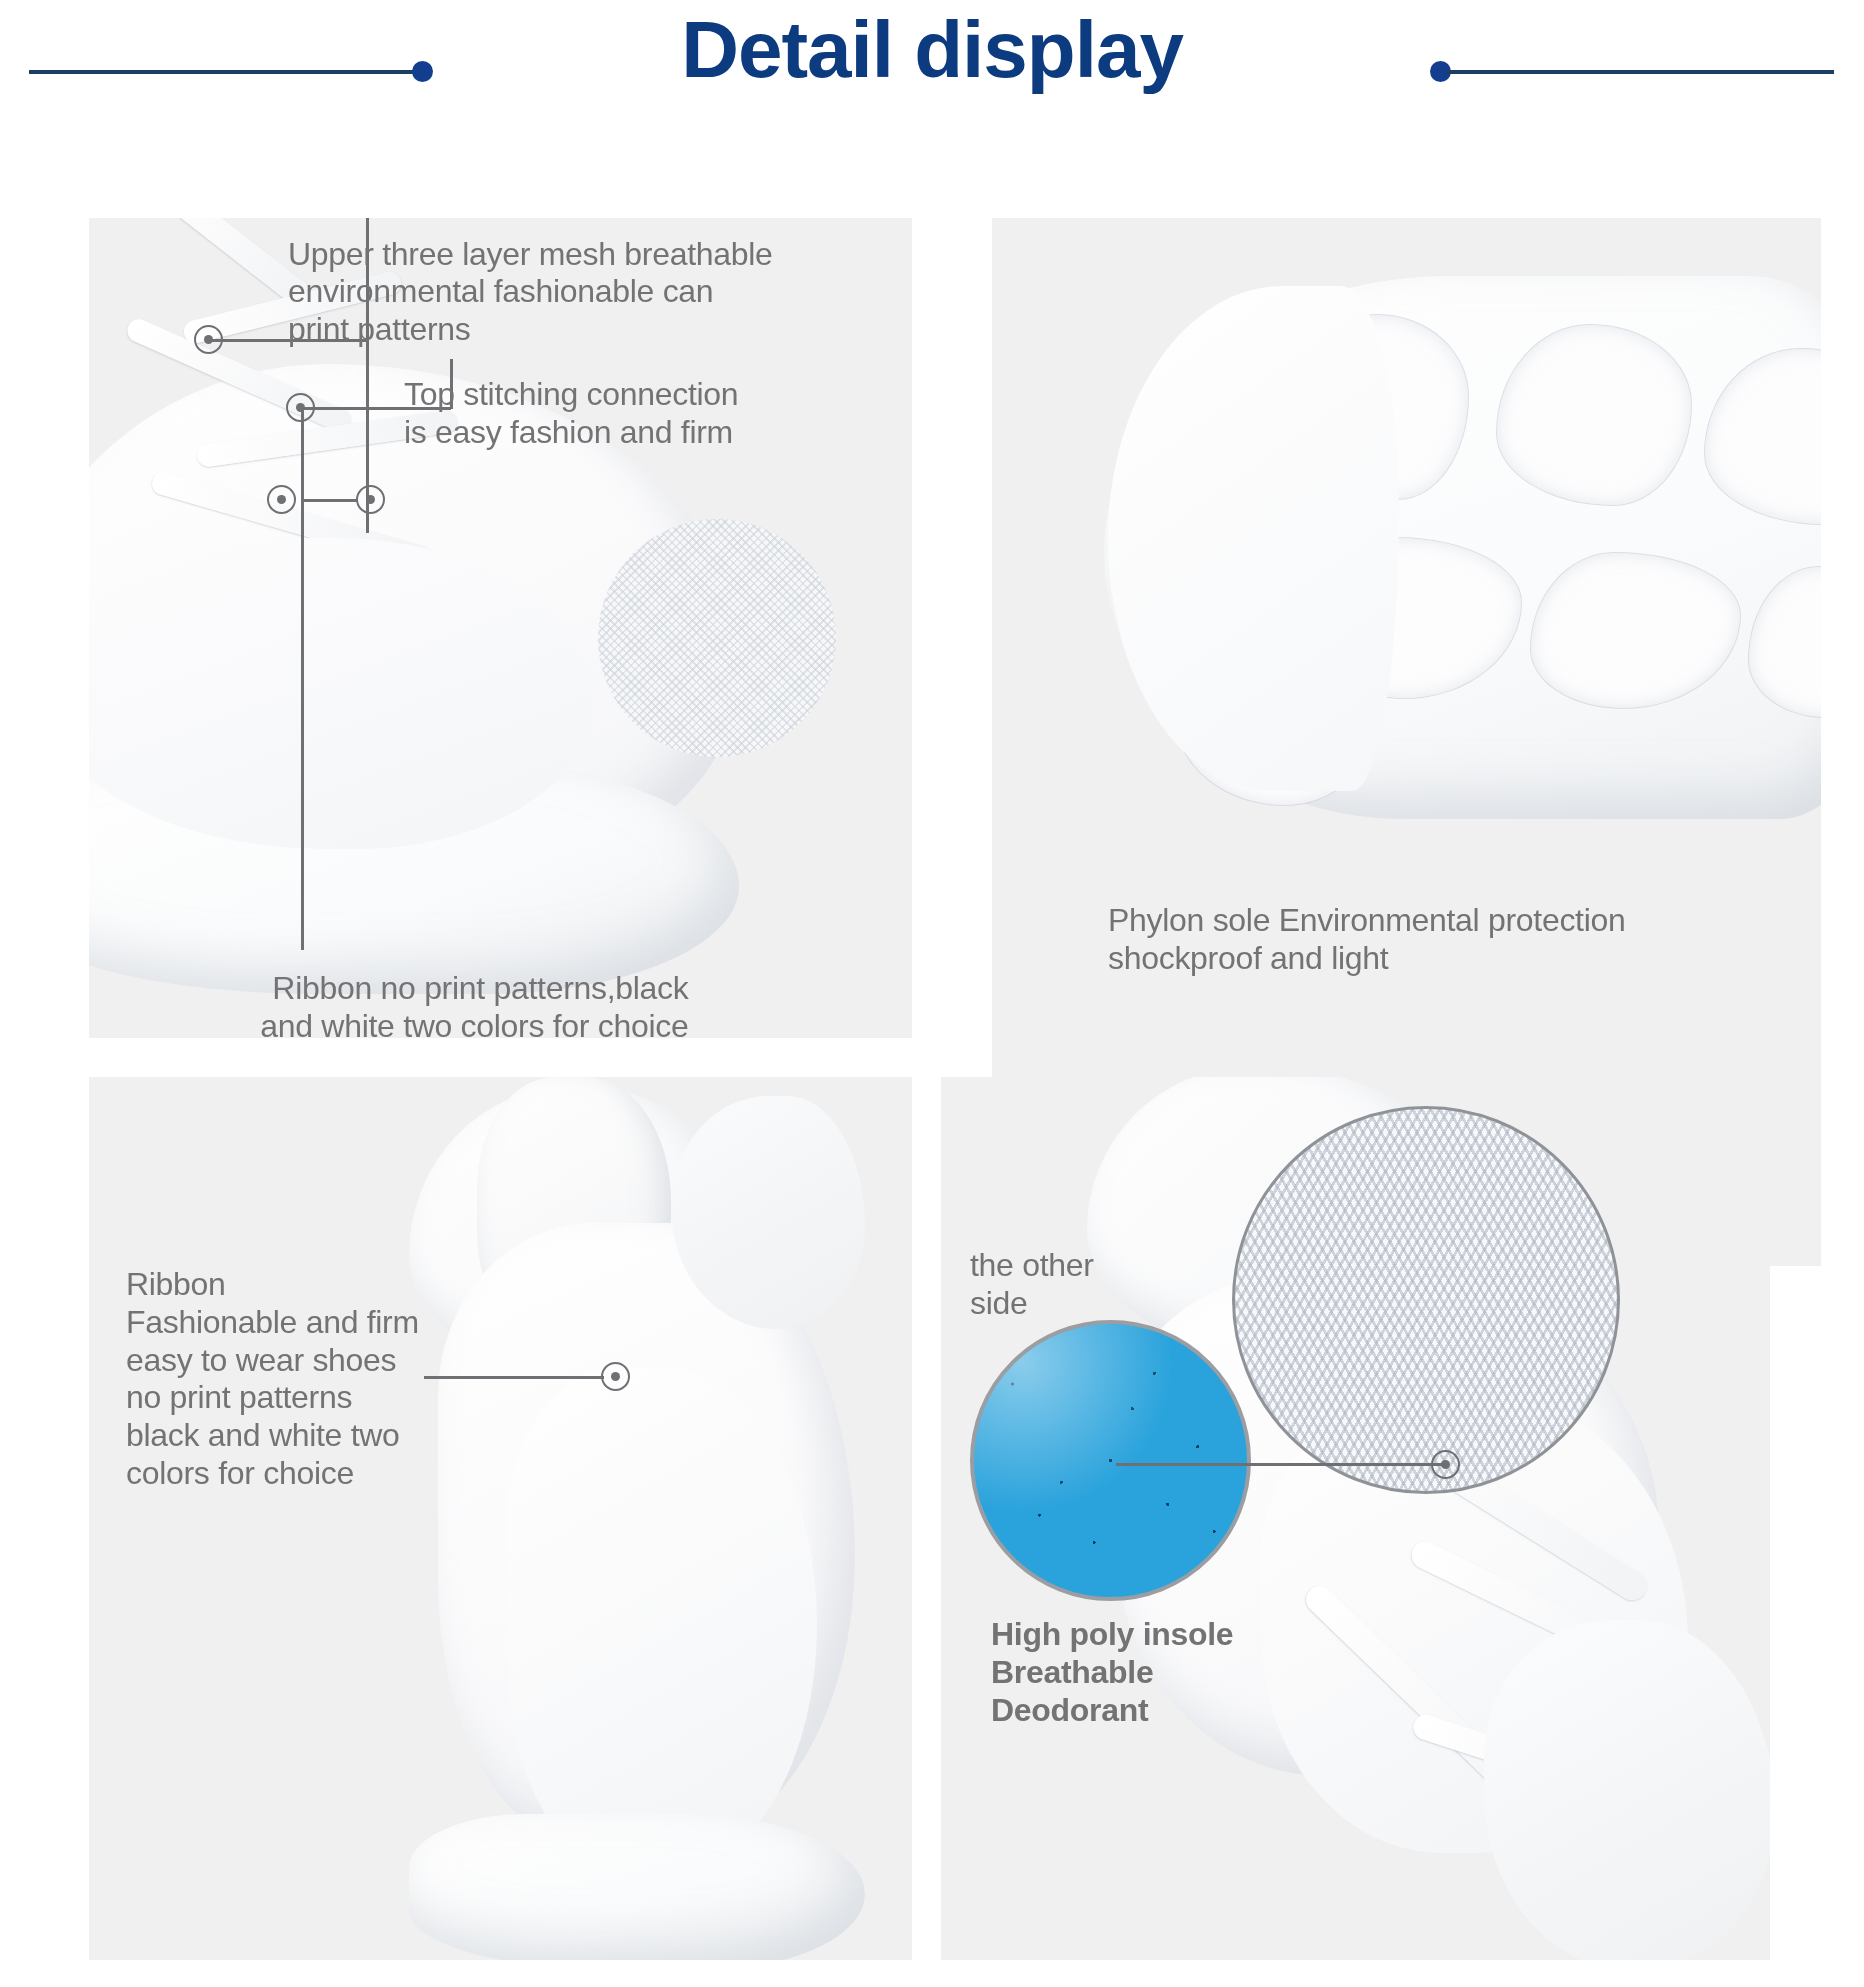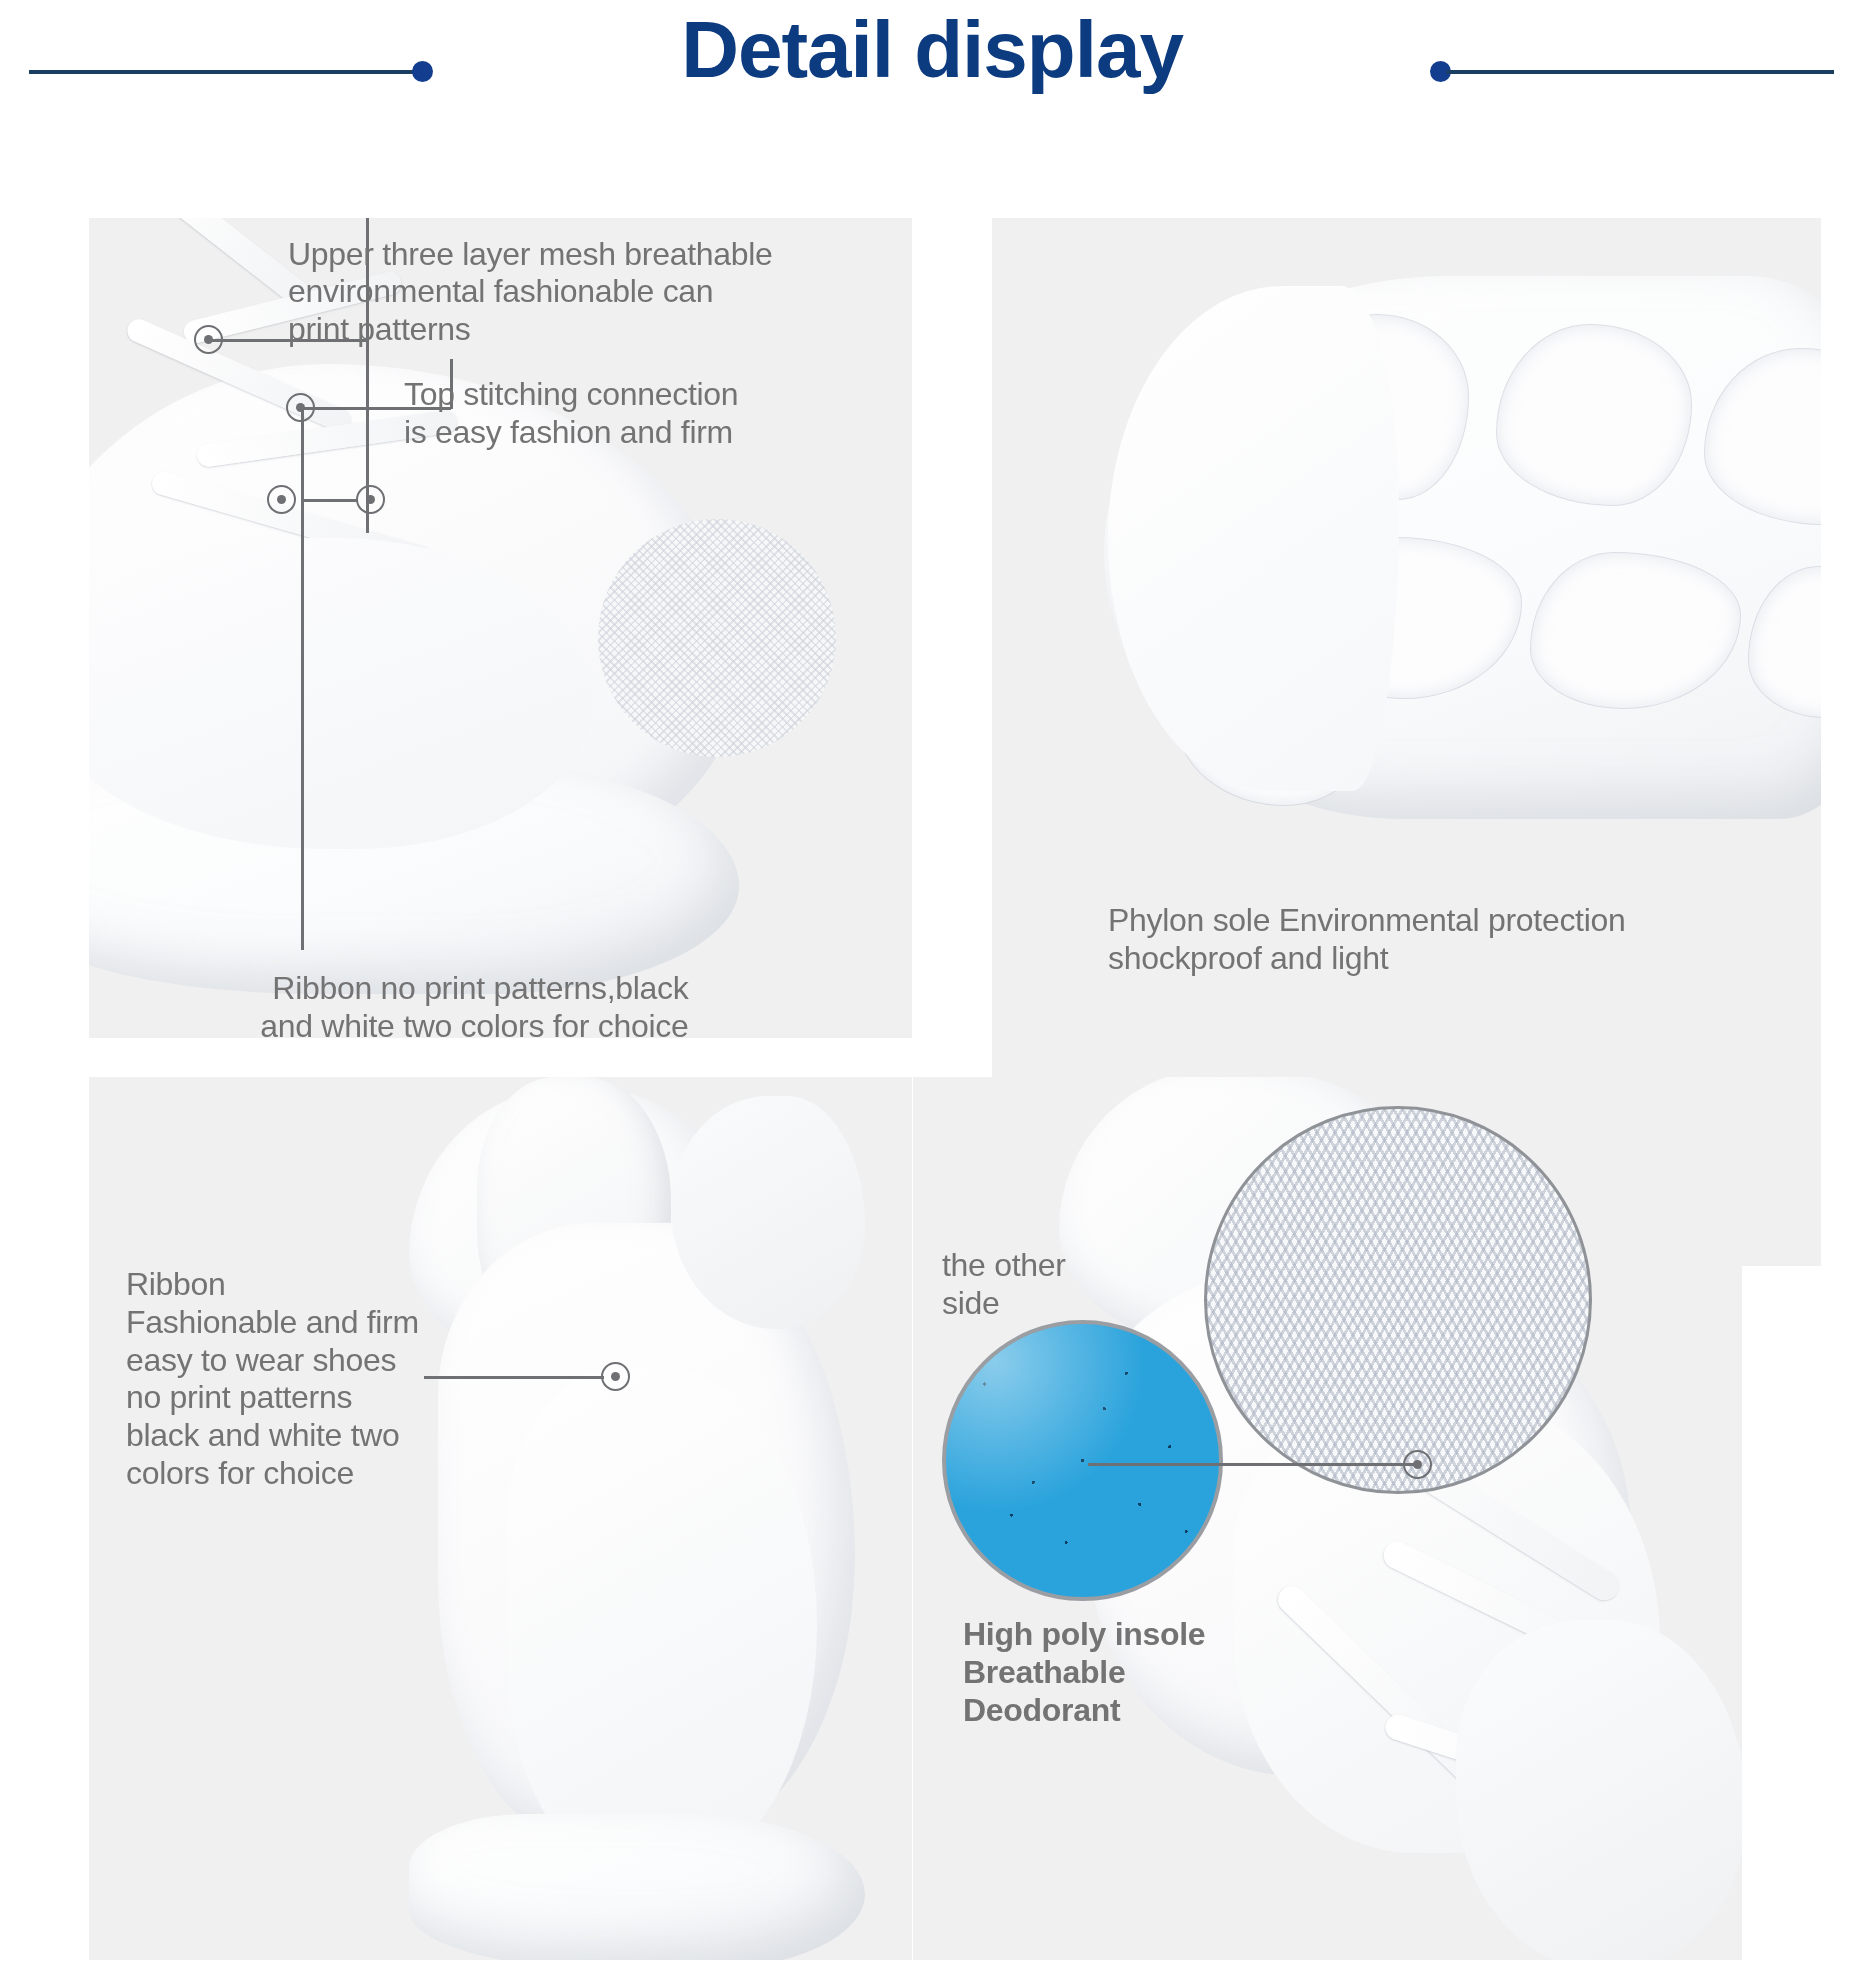--- a/index.html
+++ b/index.html
@@ -53,21 +53,21 @@
     width:1688px;height:1747px;
   }
   .panel{
     position:absolute;
     background:#f0f0f0;
     overflow:hidden;
   }
   .p1{ left:0;    top:0;    width:823px; height:820px; }
   .p2{ left:860px;top:0;    width:829px; height:1048px;margin-left:43px; }
   .p3{ left:0;    top:859px;width:823px; height:883px; }
-  .p4{ left:824px;top:859px;width:829px; height:883px; }
+  .p4{ left:852px;top:859px;width:829px; height:883px; }
 
   
   .anno{
     position:absolute;
     color:#737373;
     font-size:32px;
     line-height:1.18;
     white-space:pre-line;
     font-family:"Liberation Sans", sans-serif;
     letter-spacing:-0.3px;

